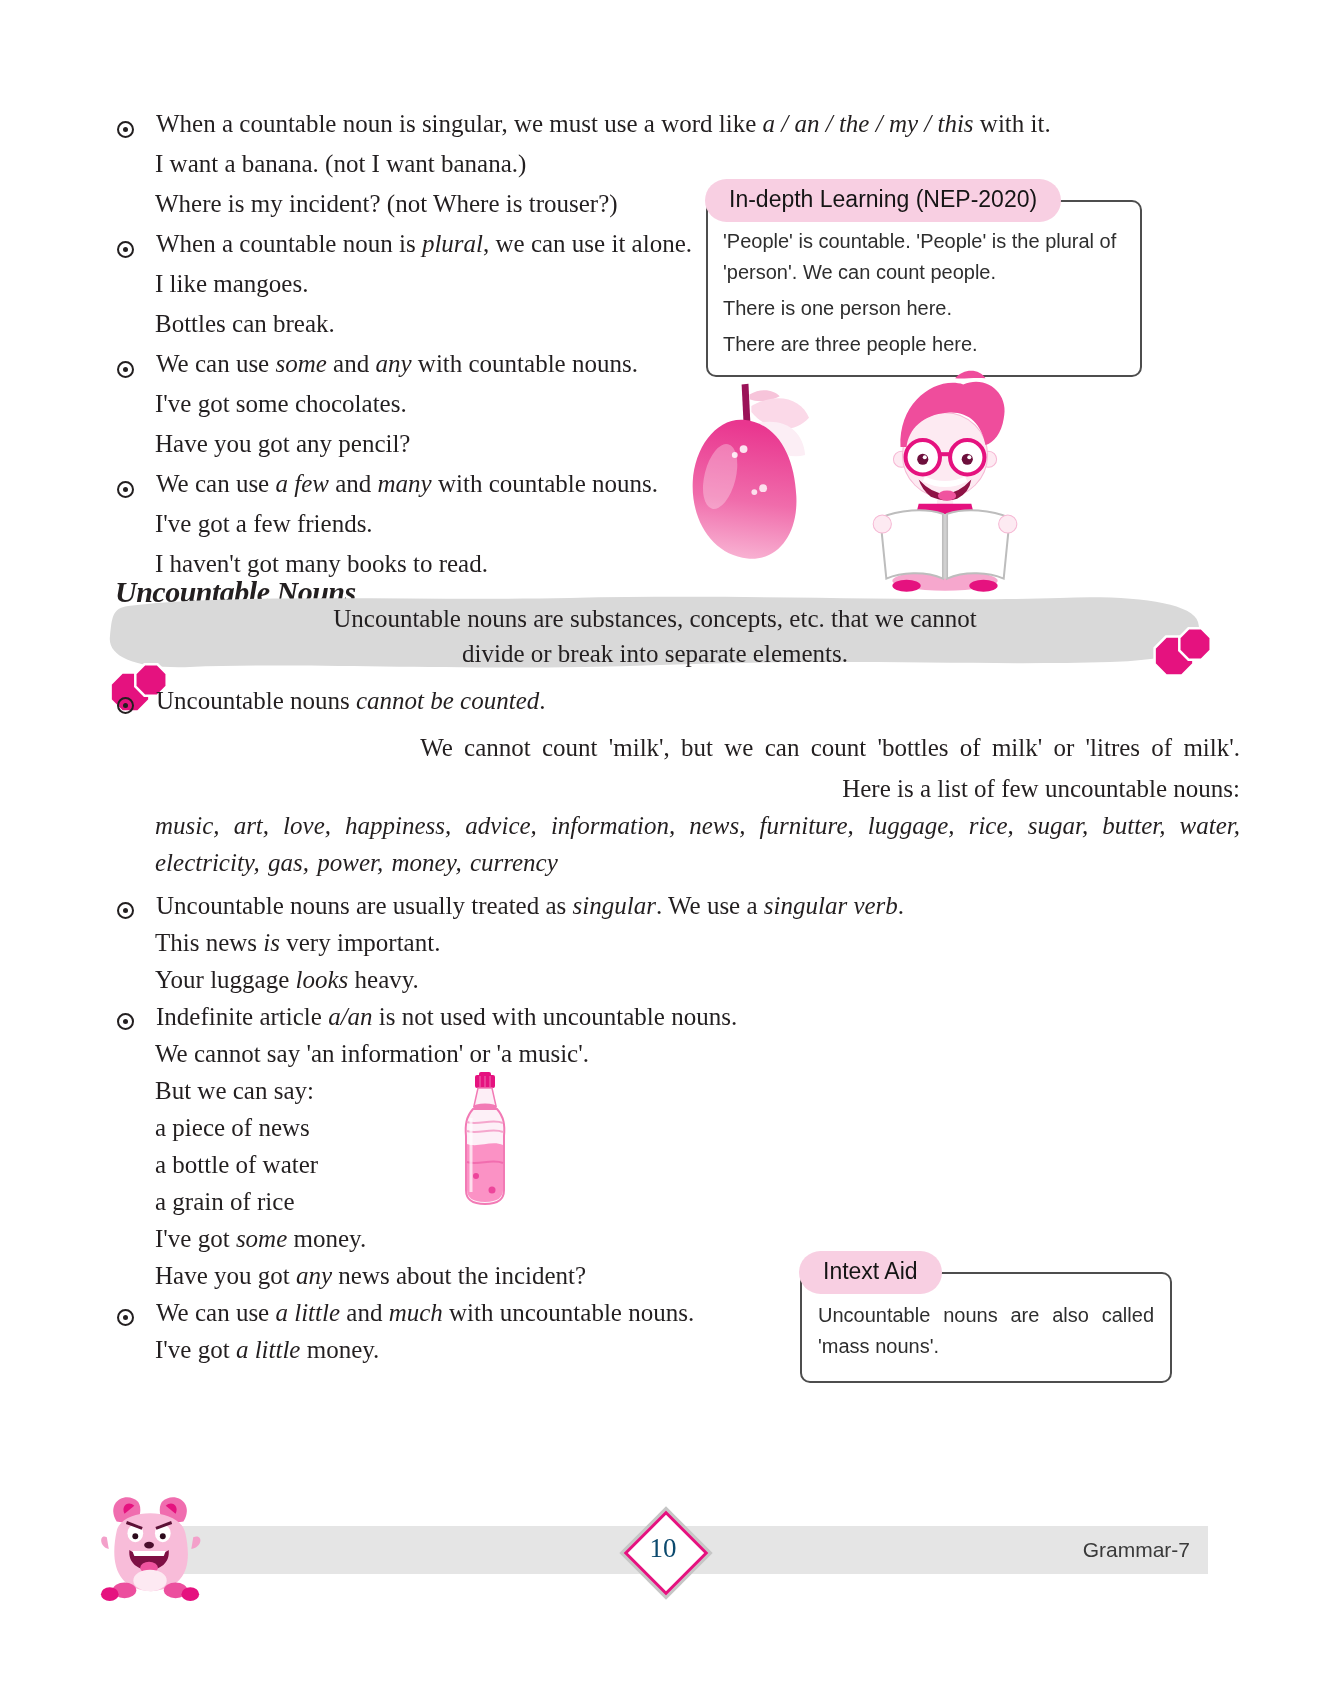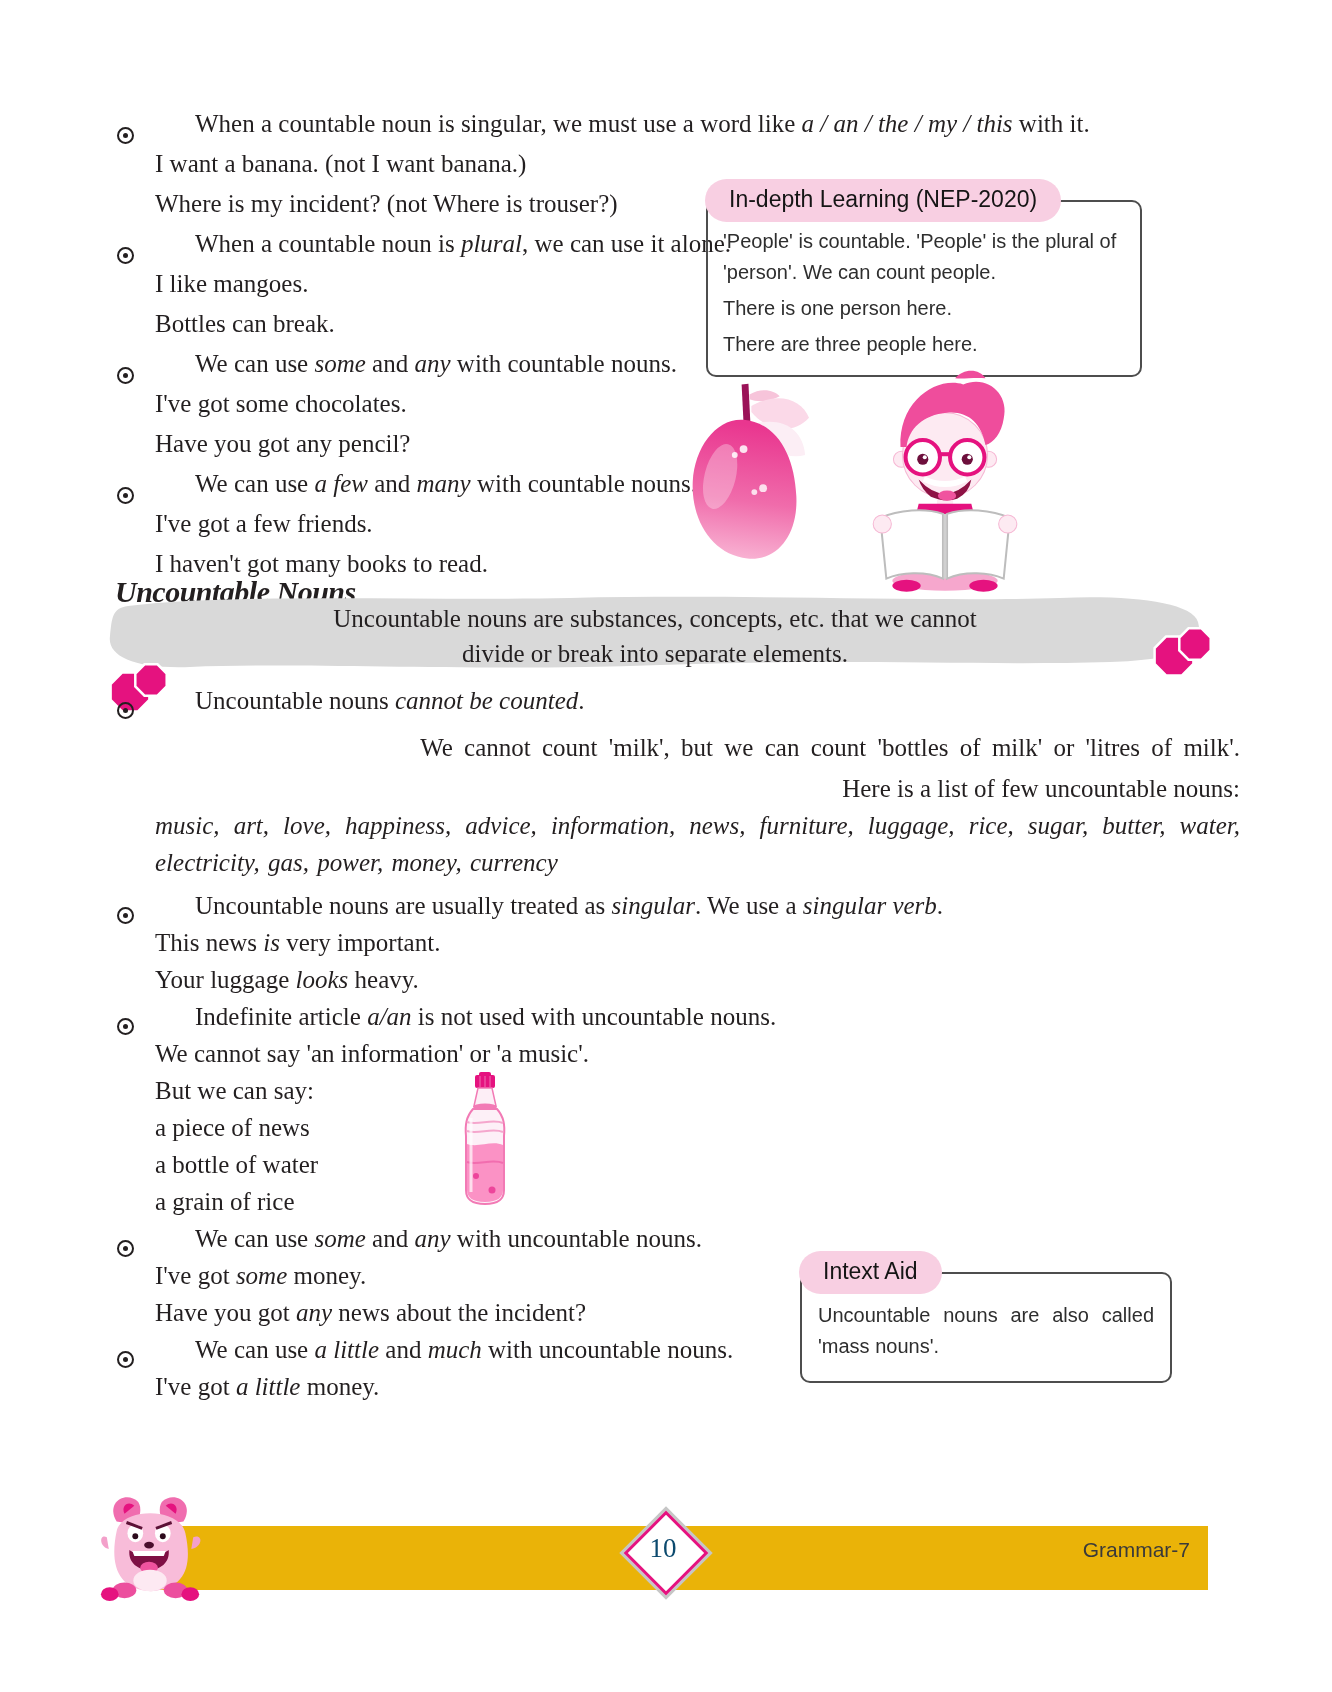--- a/index.html
+++ b/index.html
@@ -3,21 +3,21 @@
 <meta charset="utf-8">
 <style>
   html,body { margin:0; padding:0; background:#fff; }
   .page { position:relative; width:1332px; height:1692px; background:#ffffff;
           font-family:"Liberation Serif", serif; color:#231f20; overflow:hidden; }
 
   
   .notes { position:absolute; font-size:25px; }
   #countable-block { left:115px; top:104px; width:1130px; line-height:40px; }
   #uncountable-block { left:115px; top:682px; width:1125px; line-height:37px; }
-  .brow { display:flex; align-items:flex-end;gap:39px; }
+  .brow { display:flex; align-items:center; }
   .bicon { flex:0 0 auto; width:13px; height:13px; border:2.5px solid #231f20; border-radius:50%;
            margin:11px 0 0 2px; position:relative; }
   #uncountable-block .bicon { margin-top:9px; }
   .bicon::after { content:""; position:absolute; left:50%; top:50%; width:5px; height:5px;
                   margin:-2.5px 0 0 -2.5px; background:#231f20; border-radius:50%; }
   .lead { margin:0 0 0 22px; }
   .ex { margin:0 0 0 40px; }
   .it { font-style:italic; }
   .wide { word-spacing:5px;text-align:right; }
   .mt10 { margin-top:10px; } .mt8 { margin-top:4px;text-align:right; } .mt6 { margin-top:6px; }
@@ -49,21 +49,21 @@
   .just { text-align:justify; }
 
   
   .illus { position:absolute; }
   #mango-illus  { left:683px; top:378px; }
   #boy-illus    { left:858px; top:366px; }
   #bottle-illus { left:452px; top:1072px; }
   #mascot-illus { left:97px;  top:1490px; }
 
   
-  #footer-bar { position:absolute; left:147px; top:1526px; width:1061px; height:64px; background:#eab308; }
+  #footer-bar { position:absolute; left:147px; top:1526px; width:1061px; height:48px; background:#e5e5e5; }
   #footer-label { position:absolute; right:18px; top:0; line-height:48px;
                   font-family:"Liberation Sans", sans-serif; font-size:21px; color:#3a3a3a; }
   #diamond-wrap { position:absolute; left:631px; top:1518px; width:64px; height:64px; }
   #diamond { position:absolute; left:5px; top:5px; width:54px; height:54px; background:#fff;
              border:3px solid #e5127f; box-shadow:0 0 0 3px #c6c6c6; transform:rotate(45deg); }
   #diamond-num { position:absolute; left:0; width:100%; top:50%; transform:translateY(-54%);
                  text-align:center; font-size:27px; color:#0c4a6e; }
 </style>
 </head>
 <body>
@@ -202,24 +202,20 @@
     <div class="brow">
       <span class="bicon"></span>
       <p class="lead"><span>Indefinite article </span><span class="it">a/an</span><span> is not used with uncountable nouns.</span></p>
     </div>
     <p class="ex">We cannot say 'an information' or 'a music'.</p>
     <p class="ex">But we can say:</p>
     <p class="ex">a piece of news</p>
     <p class="ex">a bottle of water</p>
     <p class="ex">a grain of rice</p>
 
-    <div class="brow">
-      <span class="bicon"></span>
-      <p class="lead"><span>We can use </span><span class="it">some</span><span> and </span><span class="it">any</span><span> with uncountable nouns.</span></p>
-    </div>
     <p class="ex"><span>I've got </span><span class="it">some</span><span> money.</span></p>
     <p class="ex"><span>Have you got </span><span class="it">any</span><span> news about the incident?</span></p>
 
     <div class="brow">
       <span class="bicon"></span>
       <p class="lead"><span>We can use </span><span class="it">a little</span><span> and </span><span class="it">much</span><span> with uncountable nouns.</span></p>
     </div>
     <p class="ex"><span>I've got </span><span class="it">a little</span><span> money.</span></p>
   </section>
 

